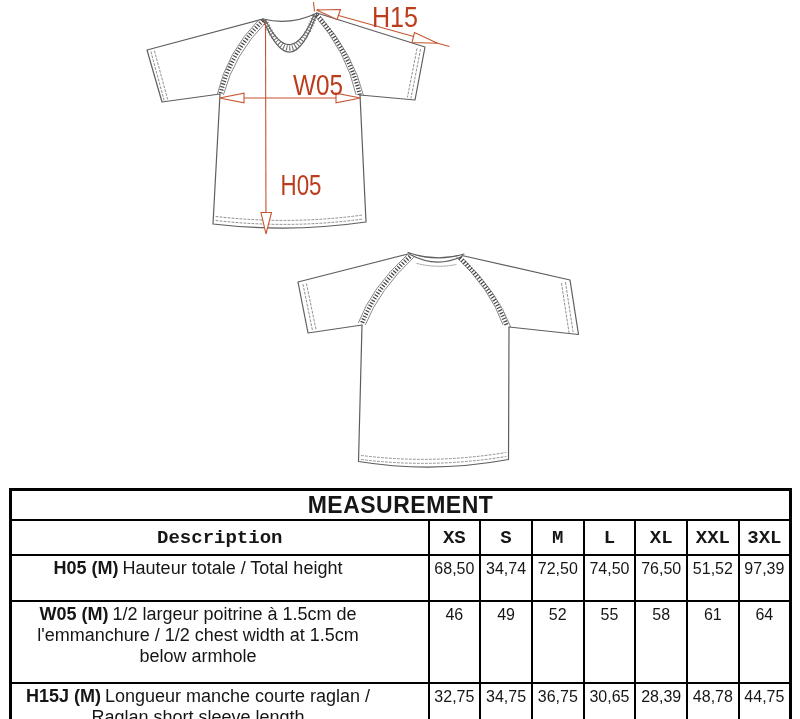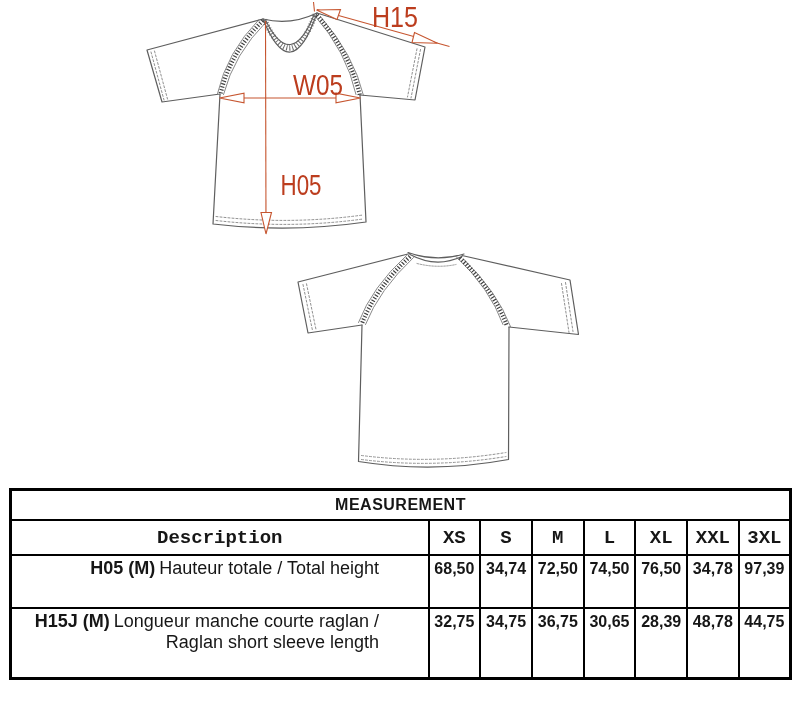--- a/index.html
+++ b/index.html
@@ -12,30 +12,30 @@
     font-family:"Liberation Sans", sans-serif;
     font-size:29px; fill:#bc3d1e;
   }
   
   .table-wrap { position:absolute; left:9px; top:488px; width:783px; }
   table.meas {
     border-collapse:collapse; width:100%; table-layout:fixed;
     border:3px solid #000; color:#161616;
   }
   .meas th, .meas td { border:2px solid #000; padding:0; overflow:hidden; }
-  .meas .title-row th { height:28px; font-size:16px; font-weight:bold; letter-spacing:.5px; }
+  .meas .title-row th { height:28px; font-size:23px; font-weight:bold; letter-spacing:.5px; }
   .meas .hdr th { height:33px; font-size:19px; font-weight:bold; text-align:center;font-family:Liberation Mono, monospace; }
   .meas td.desc {
-    font-size:18px; font-weight:normal; text-align:right; vertical-align:top;
-    padding:2px 4px 19px 5px; line-height:21px;
+    font-size:18px; font-weight:normal; text-align:center; vertical-align:top;
+    padding:2px 4px 12px 5px; line-height:21px;
   }
   .meas td.desc .wrap { max-width:362px; }
   .meas td.desc b { font-weight:bold; margin-right:4px; }
   .meas td.val {
-    font-size:16px; font-weight:bold; text-align:center; vertical-align:top;
+    font-size:16px; font-weight:normal; text-align:center; vertical-align:top;
     padding-top:4px;
     border-radius:11px;
   }
   .meas tr.r1 td { height:30px; }
   .meas tr.r2 td { height:66px; }
   .meas tr.r3 td { height:47px;margin-left:44px; }
 </style>
 </head>
 <body>
 
@@ -161,22 +161,34 @@
       </tr>
       <tr class="r1">
         <td class="desc">
           <div class="wrap"><b>H05 (M)</b><span>Hauteur totale / Total height</span></div>
         </td>
         <td class="val">68,50</td>
         <td class="val">34,74</td>
         <td class="val">72,50</td>
         <td class="val">74,50</td>
         <td class="val">76,50</td>
-        <td class="val">34,78</td>
+        <td class="val">51,52</td>
         <td class="val">97,39</td>
+      </tr>
+      <tr class="r2">
+        <td class="desc">
+          <div class="wrap"><b>W05 (M)</b><span>1/2 largeur poitrine à 1.5cm de l'emmanchure / 1/2 chest width at 1.5cm below armhole</span></div>
+        </td>
+        <td class="val">46</td>
+        <td class="val">49</td>
+        <td class="val">52</td>
+        <td class="val">55</td>
+        <td class="val">58</td>
+        <td class="val">61</td>
+        <td class="val">64</td>
       </tr>
       <tr class="r3">
         <td class="desc">
           <div class="wrap"><b>H15J (M)</b><span>Longueur manche courte raglan / Raglan short sleeve length</span></div>
         </td>
         <td class="val">32,75</td>
         <td class="val">34,75</td>
         <td class="val">36,75</td>
         <td class="val">30,65</td>
         <td class="val">28,39</td>

